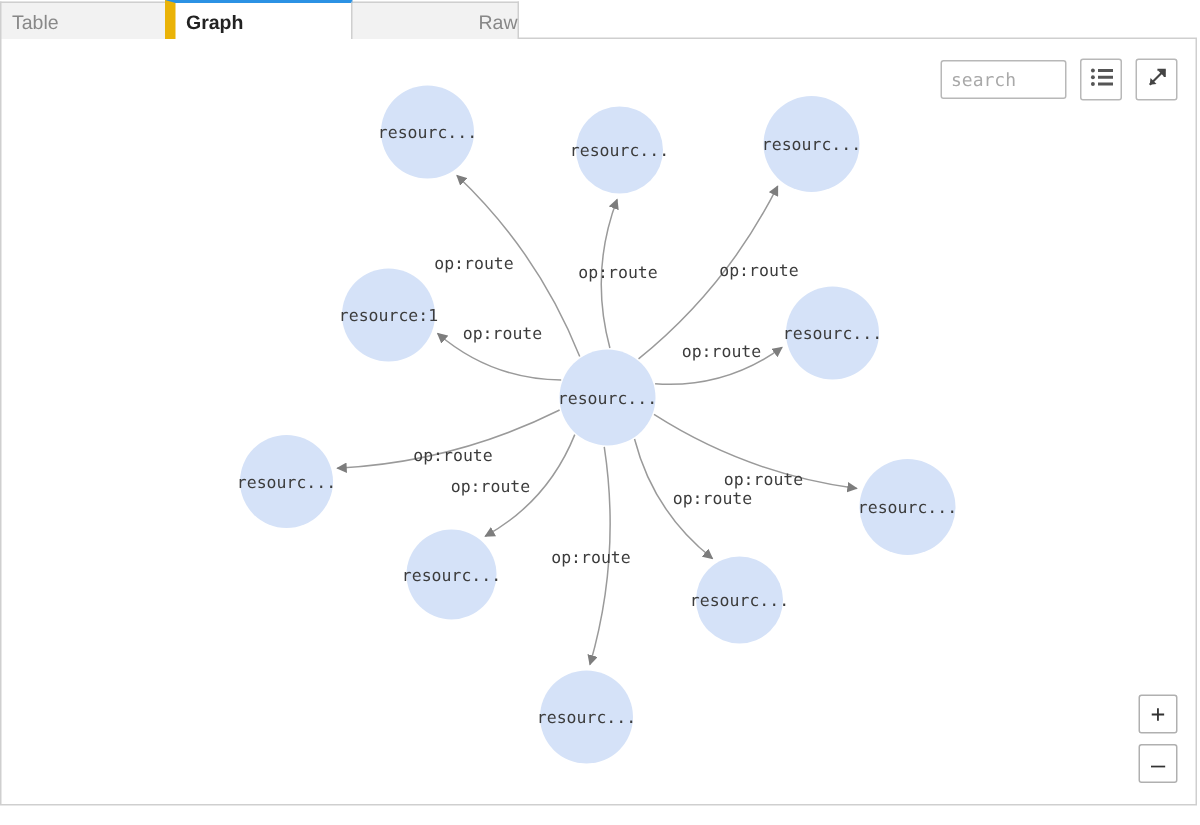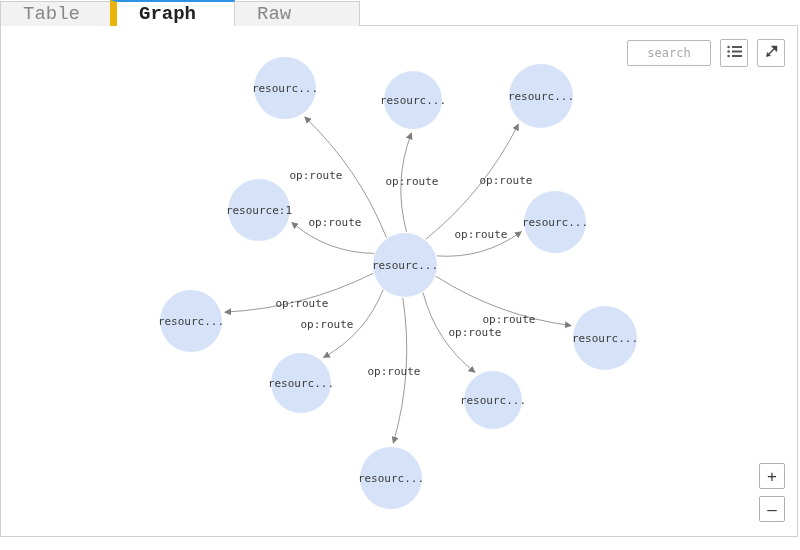--- a/index.html
+++ b/index.html
@@ -29,33 +29,32 @@
     height: 26px;
     display: flex;
     align-items: flex-end;
     z-index: 5;
   }
   .tab {
     height: 25px;
     box-sizing: border-box;
     display: flex;
     align-items: center;
-    padding-left: 22px;
-    font-size: 19px;
+    padding-left: 7px;
+    font-size: 13px;
     color: #888888;
     background: #f2f2f2;
     border: 1px solid #cfcfcf;
     border-bottom: none;
     cursor: default;
     user-select: none;
-    font-family: Liberation Mono, monospace;
   }
   .tab.t-table { width: 111px; }
   .tab.t-graph { width: 125px; margin-left: -1px; }
-  .tab.t-raw   { width: 126px; margin-left: -1px; }
+  .tab.t-raw   { width: 112px; margin-left: -1px; justify-content: flex-end; }
   .tab.active {
     background: #ffffff;
     color: #222222;
     font-weight: bold;
     border-top: 2px solid #2b92e4;
     border-left: 7px solid #eab308;
     border-right: 1px solid #cfcfcf;
     height: 26px;
     z-index: 6;
   }
@@ -88,21 +87,20 @@
     height: 26px;
     box-sizing: border-box;
     border: 1px solid #b8b8b8;
     border-radius: 2px;
     background: #ffffff;
     padding: 0 6px;
     font-family: "DejaVu Sans Mono", monospace;
     font-size: 12px;
     color: #555555;
     outline: none;
-    text-align: center;
   }
   .search-input::placeholder {
     color: #a9a9a9;
     font-family: "DejaVu Sans Mono", monospace;
   }
   .tb-btn {
     width: 28px;
     height: 28px;
     box-sizing: border-box;
     border: 1px solid #b8b8b8;

